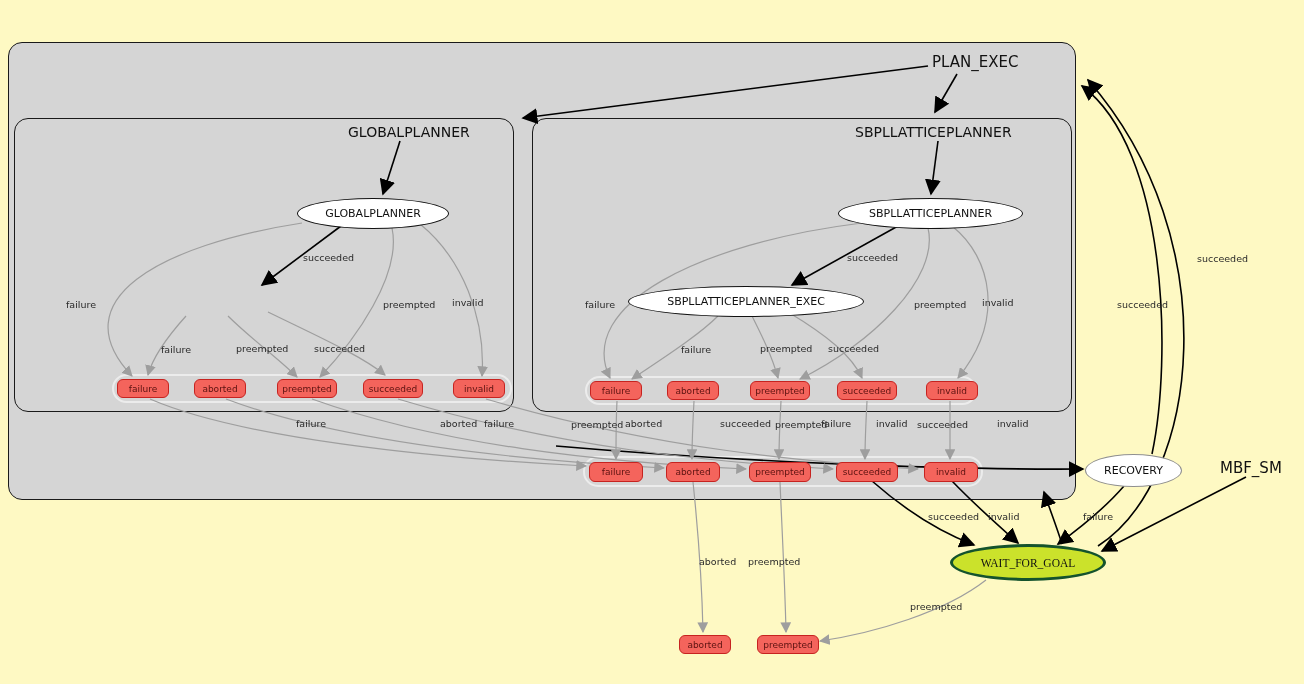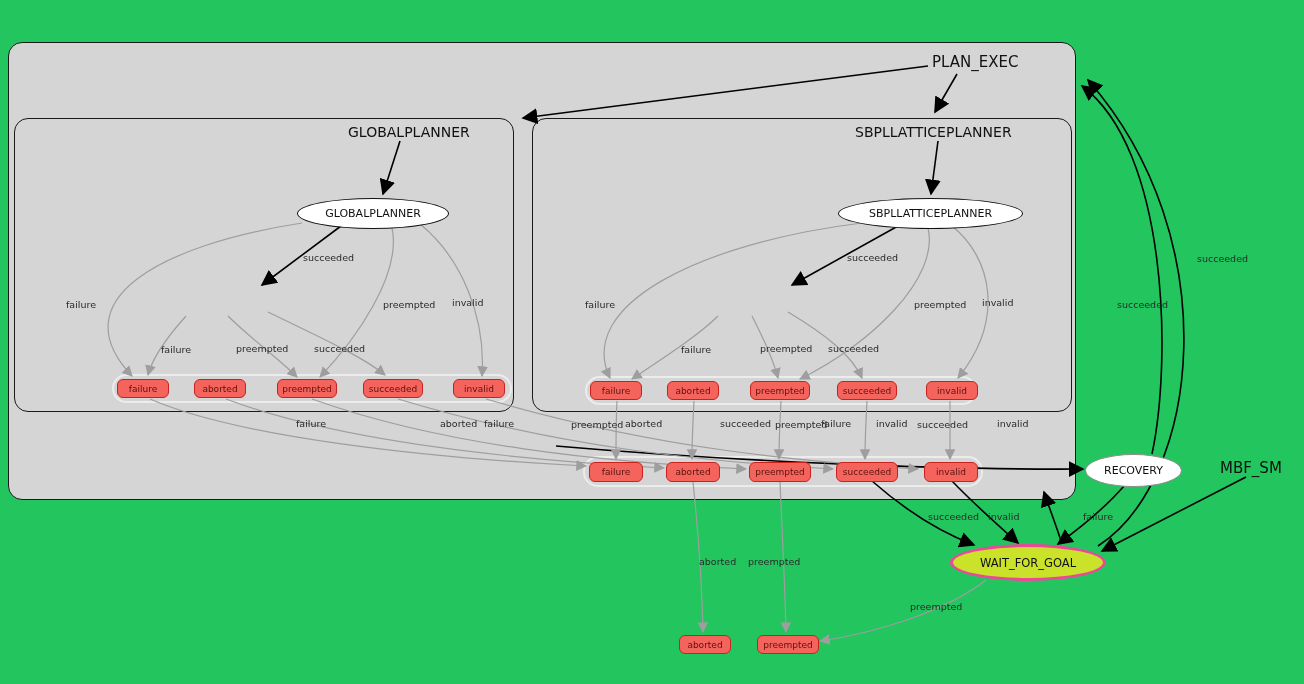--- a/index.html
+++ b/index.html
@@ -1,24 +1,24 @@
 <!DOCTYPE html>
 <html><head>
 <meta charset="utf-8">
 <style>
   html,body{margin:0;padding:0;background:#fff;}
-  .canvas{position:relative;width:1304px;height:684px;background:#22c55e;
+  .canvas{position:relative;width:1304px;height:684px;background:#fef9c3;
           font-family:"DejaVu Sans","Liberation Sans",sans-serif;overflow:hidden;}
   .canvas *{box-sizing:border-box;}
   .container{position:absolute;background:#d5d5d5;border:1.5px solid #1a1a1a;border-radius:14px;}
   .row-outline{position:absolute;border:2px solid #ececec;border-radius:15px;background:transparent;}
   .ellipse{position:absolute;background:#ffffff;border:1.5px solid #111;border-radius:50%;
            display:flex;align-items:center;justify-content:center;font-size:11px;color:#111;white-space:nowrap;}
   .ellipse.gray{border-color:#8f8f8f;}
-  .ellipse.active{background:#cbe22b;border:3px solid #ec4899;font-size:11.5px;}
+  .ellipse.active{background:#cbe22b;border:3px solid #14532d;font-size:11.5px;font-family:Liberation Serif, serif;}
   .outcome{position:absolute;background:#f4645c;border:1.5px solid #c62320;border-radius:6px;height:19px;
            display:flex;align-items:center;justify-content:center;font-size:9px;color:#5b1210;white-space:nowrap;}
   .clabel{position:absolute;font-size:14px;color:#111;white-space:nowrap;}
   .title{position:absolute;font-size:15px;color:#111;white-space:nowrap;}
   .elabel{position:absolute;font-size:9.5px;color:#2a2a2a;white-space:nowrap;}
   svg.edges{position:absolute;left:0;top:0;pointer-events:none;}
   .egray{stroke:#9e9e9e;fill:none;stroke-width:1.2;marker-end:url(#ag);}
   .eblack{stroke:#000;fill:none;stroke-width:1.6;marker-end:url(#ab);}
 </style>
 </head>
@@ -90,20 +90,21 @@
     <path class="egray" d="M 986 580 C 945 612 875 633 820 641"></path>
   </svg>
 
   <div class="title" style="left:932px;top:53px;">PLAN_EXEC</div>
   <div class="clabel" style="left:348px;top:124px;">GLOBALPLANNER</div>
   <div class="clabel" style="left:855px;top:124px;">SBPLLATTICEPLANNER</div>
   <div class="title" style="left:1220px;top:459px;">MBF_SM</div>
 
   <div class="ellipse" style="left:297px;top:198px;width:152px;height:31px;">GLOBALPLANNER</div>
   <div class="ellipse" style="left:838px;top:198px;width:185px;height:31px;">SBPLLATTICEPLANNER</div>
+  <div class="ellipse" style="left:628px;top:286px;width:236px;height:31px;">SBPLLATTICEPLANNER_EXEC</div>
   <div class="ellipse gray" style="left:1085px;top:454px;width:97px;height:33px;">RECOVERY</div>
   <div class="ellipse active" style="left:950px;top:544px;width:156px;height:37px;">WAIT_FOR_GOAL</div>
 
   <div class="outcome" style="left:117px;top:379px;width:52px;">failure</div>
   <div class="outcome" style="left:194px;top:379px;width:52px;">aborted</div>
   <div class="outcome" style="left:277px;top:379px;width:60px;">preempted</div>
   <div class="outcome" style="left:363px;top:379px;width:60px;">succeeded</div>
   <div class="outcome" style="left:453px;top:379px;width:52px;">invalid</div>
 
   <div class="outcome" style="left:590px;top:381px;width:52px;">failure</div>

